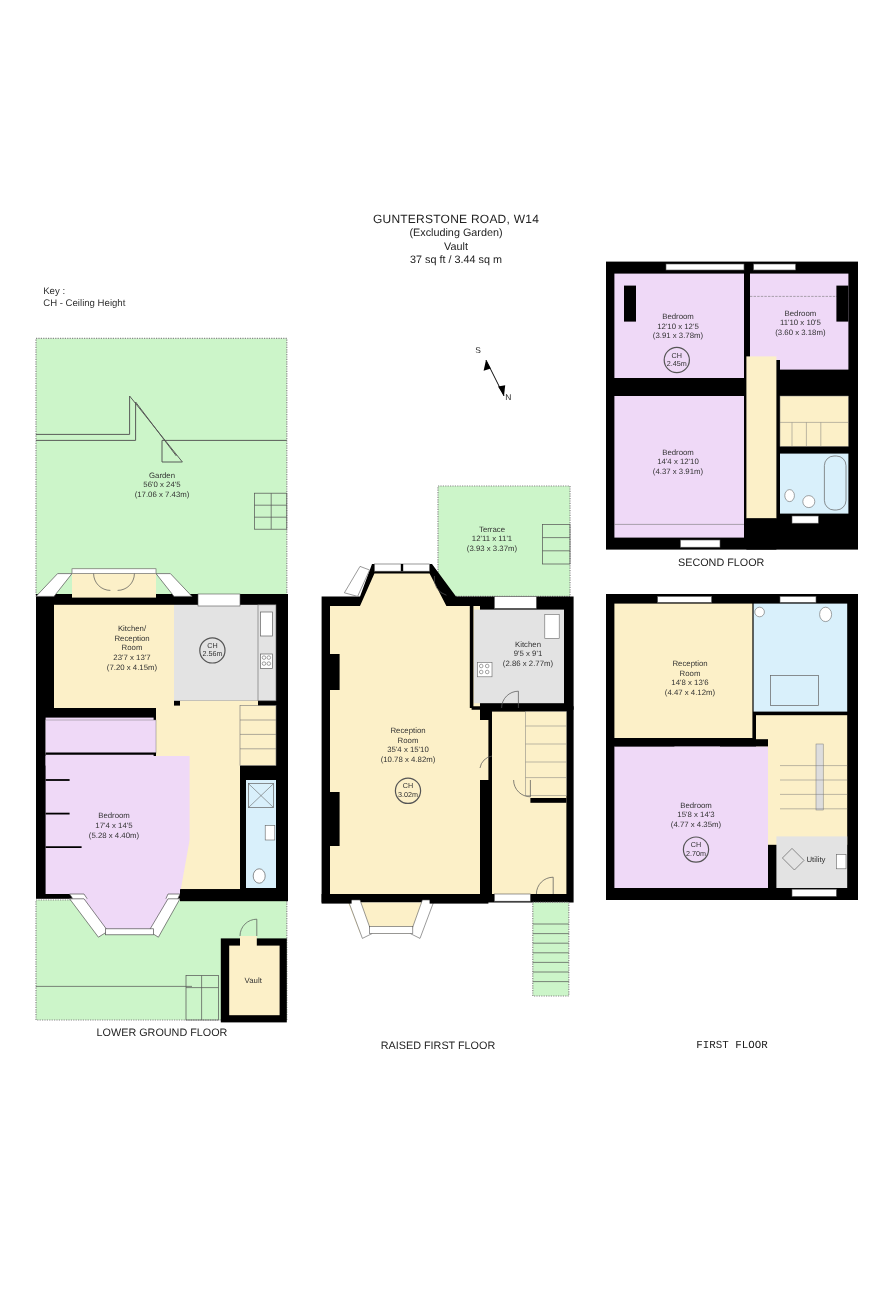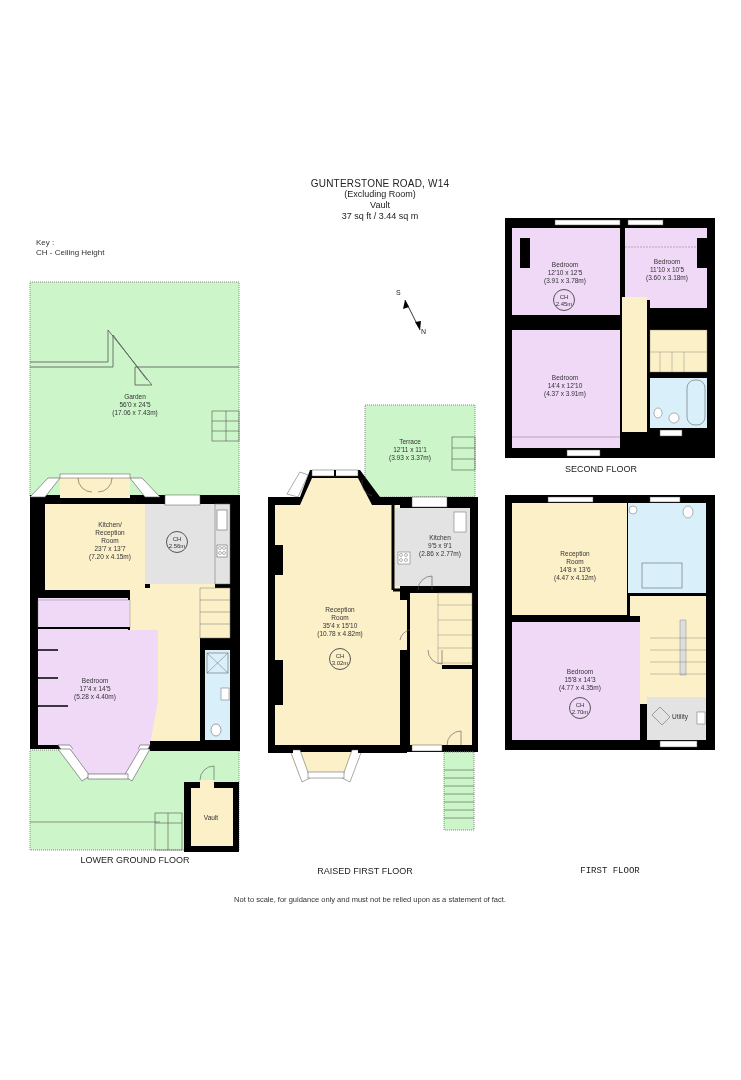--- a/index.html
+++ b/index.html
@@ -13,21 +13,21 @@
   .floorname{position:absolute;font-size:9px;color:#222;text-align:center;}
   .disc{position:absolute;left:200px;top:895px;width:340px;text-align:center;font-size:7.5px;line-height:10px;color:#333;}
   .ch{position:absolute;border:1px solid #555;border-radius:50%;font-size:6px;line-height:7px;text-align:center;color:#333;box-sizing:border-box;padding-top:4px;}
   svg{position:absolute;left:0;top:0;}
 </style>
 </head>
 <body>
 
 <div class="hdr">
   <div class="t">GUNTERSTONE ROAD, W14</div>
-  <div class="s">(Excluding Room)</div>
+  <div class="s">(Excluding Garden)</div>
   <div class="s">Vault</div>
   <div class="s">37 sq ft  / 3.44 sq m</div>
 </div>
 
 <div class="key">
   <div>Key :</div>
   <div>CH - Ceiling Height</div>
 </div>
 
 <svg width="741" height="1080" viewBox="0 0 741 1080">
@@ -336,14 +336,13 @@
 <div class="ch" style="left:569px;top:697px;width:22px;height:22px;">
   <div>CH</div>
   <div>2.70m</div>
 </div>
 <div class="lbl" style="left:665px;top:713px;width:30px;">
   <div>Utility</div>
 </div>
 <div class="floorname" style="left:565px;top:866px;width:90px;font-family:Liberation Mono, monospace;">FIRST FLOOR</div>
 
 <div class="disc">
-  <div>Not to scale, for guidance only and must not be relied upon as a statement of fact.</div>
 </div>
 
 </body></html>

